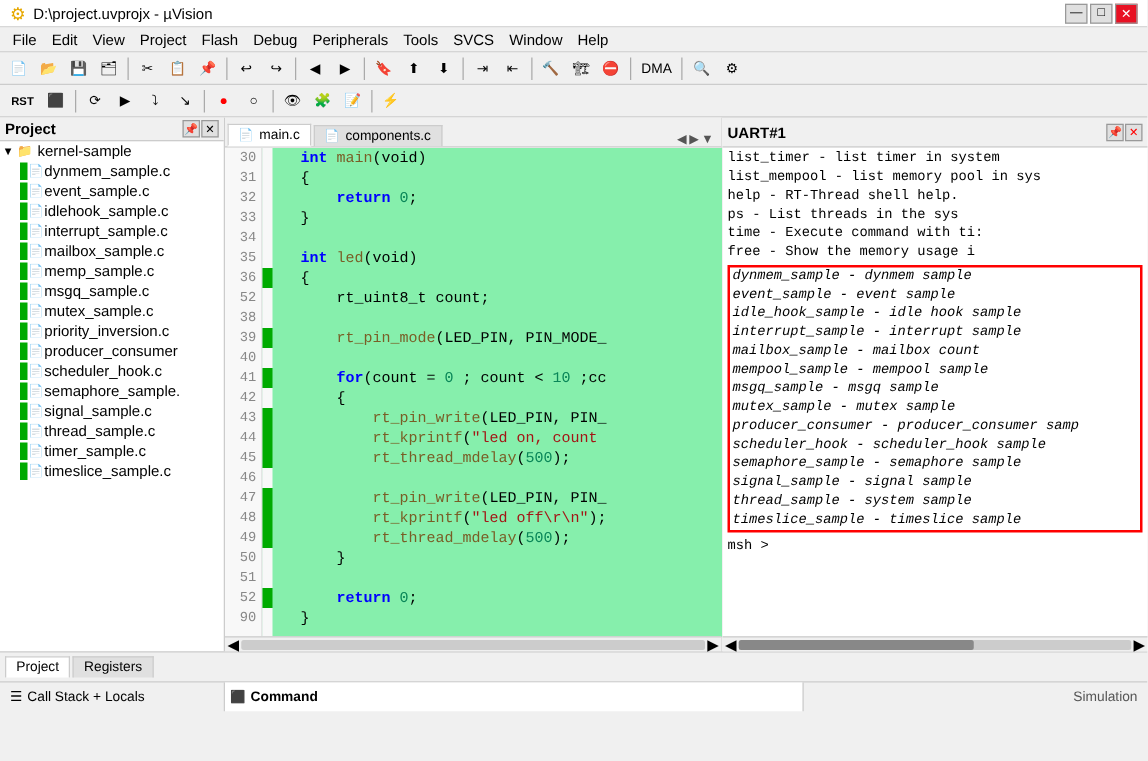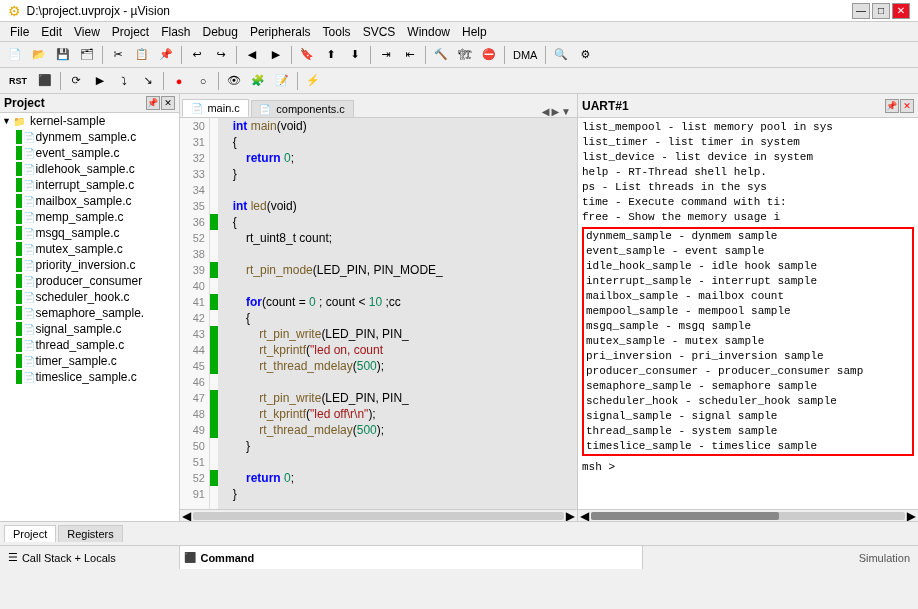--- a/index.html
+++ b/index.html
@@ -117,23 +117,23 @@
       display: flex; align-items: center; gap: 4px;
     }
     .tab.active { background: #fff; border-bottom: 1px solid white; }
     .tab-icon { color: #4477bb; font-size: 10px; }
     .tab-controls { margin-left: auto; display: flex; gap: 2px; align-items: center; padding-right: 4px; }
     .tab-ctrl-btn { font-size: 10px; cursor: pointer; color: #555; }
 
     .code-area {
       flex: 1;
       overflow: auto;
-      font-family: Liberation Sans, sans-serif;
+      font-family: Liberation Mono, monospace;
       font-size: 12px;
-      background: #e5e5e5;
+      background: #86efac;
     }
     .code-line {
       display: flex;
       min-height: 16px;
       line-height: 16px;
     }
     .line-num {
       width: 30px;
       min-width: 30px;
       text-align: right;
@@ -180,20 +180,21 @@
       font-family: 'Courier New', monospace;
       font-size: 11px;
       padding: 2px 4px;
       line-height: 15px;
     }
     .uart-line { white-space: nowrap; }
     .uart-highlighted {
       border: 2px solid red;
       margin: 2px 0;
       padding: 0 2px;
+      font-style: italic;
     }
     .uart-prompt { margin-top: 4px; }
     .uart-scrollbar {
       height: 12px;
       background: #f0f0f0;
       border-top: 1px solid #ccc;
       display: flex;
       align-items: center;
       padding: 0 2px;
     }
@@ -588,21 +589,21 @@
         <span class="code-content"></span>
       </div>
 
       <div class="code-line">
         <span class="line-num">52</span>
         <span class="line-indicator li-green"></span>
         <span class="code-content">      <span class="kw">return</span> <span class="num">0</span>;</span>
       </div>
 
       <div class="code-line">
-        <span class="line-num">91</span>
+        <span class="line-num">90</span>
         <span class="line-indicator"></span>
         <span class="code-content">  }</span>
       </div>
 
       <div class="code-line">
         <span class="line-num">  </span>
         <span class="line-indicator"></span>
         <span class="code-content"></span>
       </div>
 
@@ -617,41 +618,39 @@
 
   <div class="uart-panel">
     <div class="uart-header">
       <span>UART#1</span>
       <div class="uart-header-btns">
         <button class="proj-btn">📌</button>
         <button class="proj-btn" style="color:red;">✕</button>
       </div>
     </div>
     <div class="uart-content">
+      <div class="uart-line">list_timer      - list timer in system</div>
       <div class="uart-line">list_mempool    - list memory pool in sys</div>
-      <div class="uart-line">list_timer      - list timer in system</div>
-      <div class="uart-line">list_device     - list device in system</div>
       <div class="uart-line">help            - RT-Thread shell help.</div>
       <div class="uart-line">ps              - List threads in the sys</div>
       <div class="uart-line">time            - Execute command with ti:</div>
       <div class="uart-line">free            - Show the memory usage i</div>
 
       <div class="uart-highlighted">
         <div class="uart-line">dynmem_sample   - dynmem sample</div>
         <div class="uart-line">event_sample    - event sample</div>
         <div class="uart-line">idle_hook_sample - idle hook sample</div>
         <div class="uart-line">interrupt_sample - interrupt sample</div>
         <div class="uart-line">mailbox_sample  - mailbox count</div>
         <div class="uart-line">mempool_sample  - mempool sample</div>
         <div class="uart-line">msgq_sample     - msgq sample</div>
         <div class="uart-line">mutex_sample    - mutex sample</div>
-        <div class="uart-line">pri_inversion   - pri_inversion sample</div>
         <div class="uart-line">producer_consumer - producer_consumer samp</div>
+        <div class="uart-line">scheduler_hook  - scheduler_hook sample</div>
         <div class="uart-line">semaphore_sample - semaphore sample</div>
-        <div class="uart-line">scheduler_hook  - scheduler_hook sample</div>
         <div class="uart-line">signal_sample   - signal sample</div>
         <div class="uart-line">thread_sample   - system sample</div>
         <div class="uart-line">timeslice_sample - timeslice sample</div>
       </div>
       <div class="uart-line uart-prompt">msh &gt;</div>
     </div>
 
     <div class="uart-scrollbar">
       <span style="cursor:pointer;margin-right:2px;">◀</span>
       <div style="flex:1;height:8px;background:#ccc;border-radius:2px;">

